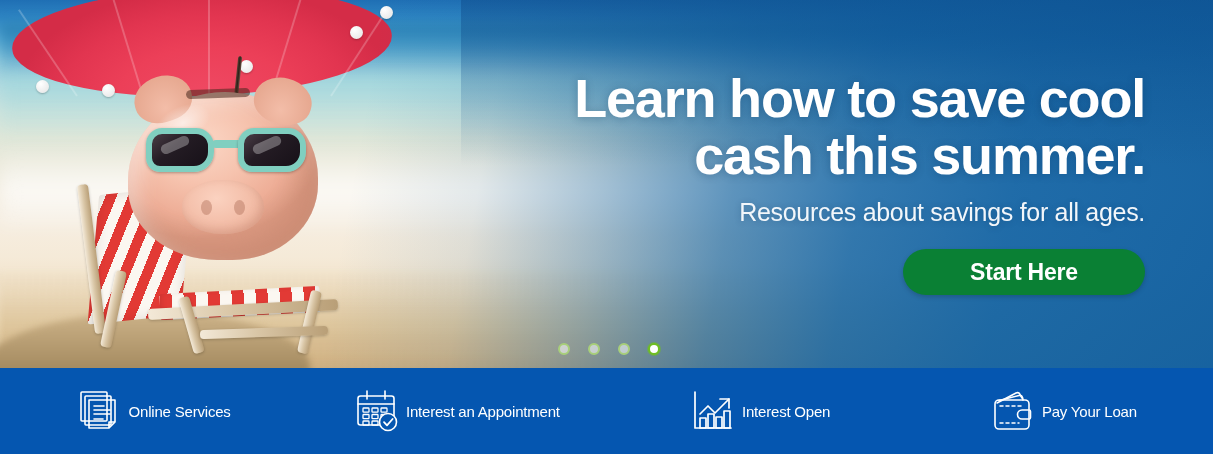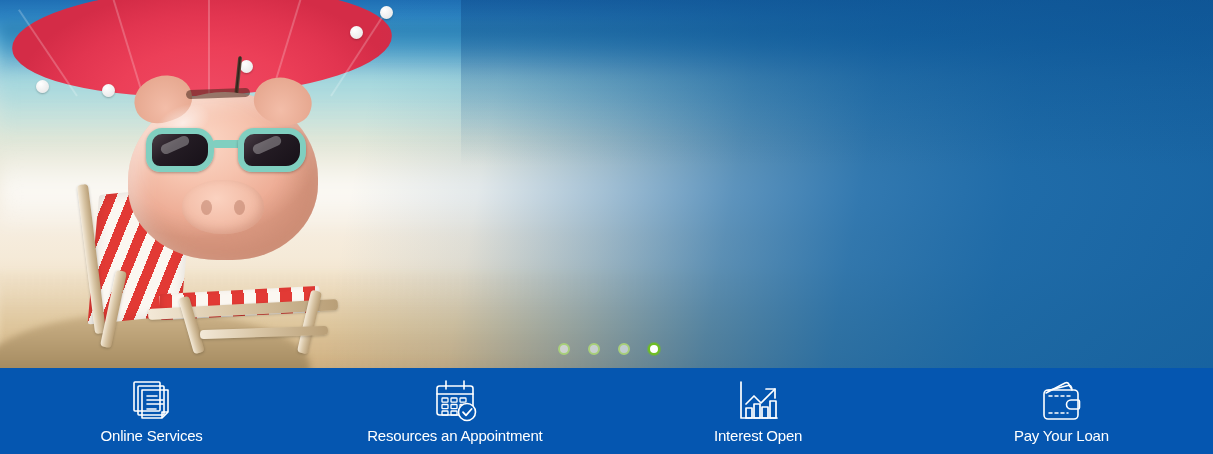--- a/index.html
+++ b/index.html
@@ -242,21 +242,21 @@
     box-shadow:0 0 0 1px rgba(111,191,31,.5);
   }
 
   
   #quicklinks {
     position:absolute; left:0; top:368px; width:1213px; height:86px;
     background:#0556b0;
     display:flex; align-items:stretch;
   }
   .ql {
-    flex:1 1 0; display:flex; flex-direction:column;
+    flex:1 1 0; display:flex; 
     align-items:center; justify-content:center; gap:4px;
     cursor:pointer; text-decoration:none;
   }
   .ql .ico { width:52px; height:44px; display:block; }
   .ql .ql-label {
     color:#ffffff; font-size:15px; font-weight:400; letter-spacing:-.2px;
     white-space:nowrap;
   }
 </style>
 </head>
@@ -318,20 +318,30 @@
         <div class="lens r">
           <div class="lens-glint"></div>
         </div>
       </div>
     </div>
   </div>
 
   <div class="blue-wash"></div>
   <div class="blue-top"></div>
 
+  <div class="hero-copy">
+    <div class="headline">
+      <div>Learn how to save cool</div>
+      <div>cash this summer.</div>
+    </div>
+    <div class="subhead">Resources about savings for all ages.</div>
+    <div class="cta-row">
+      <button class="cta">Start Here</button>
+    </div>
+  </div>
 
   <div class="dots">
     <span class="dot"></span>
     <span class="dot"></span>
     <span class="dot"></span>
     <span class="dot active"></span>
   </div>
 </div>
 
 <nav id="quicklinks">
@@ -368,21 +378,21 @@
         <rect x="31" y="19" width="6" height="4.2" rx="0.7"></rect>
         <rect x="13" y="25.5" width="6" height="4.2" rx="0.7"></rect>
         <rect x="22" y="25.5" width="6" height="4.2" rx="0.7"></rect>
         <rect x="31" y="25.5" width="6" height="4.2" rx="0.7"></rect>
         <rect x="13" y="32" width="6" height="4.2" rx="0.7"></rect>
         <rect x="22" y="32" width="6" height="4.2" rx="0.7"></rect>
       </g>
       <circle cx="38" cy="33" r="8.5" fill="#0556b0" stroke="#ffffff" stroke-width="1.6"></circle>
       <path d="M34 33.2 l3 3.2 l5.6 -6.4" fill="none" stroke="#ffffff" stroke-width="1.8" stroke-linecap="round" stroke-linejoin="round"></path>
     </svg>
-    <span class="ql-label">Resources an Appointment</span>
+    <span class="ql-label">Interest an Appointment</span>
   </a>
 
   <a class="ql" href="#">
     <svg class="ico" viewBox="0 0 52 44">
       <g fill="none" stroke="#ffffff" stroke-width="1.7" stroke-linecap="round" stroke-linejoin="round">
         <path d="M9 3 V39 H45"></path>
         <path d="M14 25 l8 -8 l7 7 l14 -14"></path>
         <path d="M34 10 h9 v9"></path>
         <rect x="14" y="29" width="6" height="10"></rect>
         <rect x="22" y="25" width="6" height="14"></rect>

